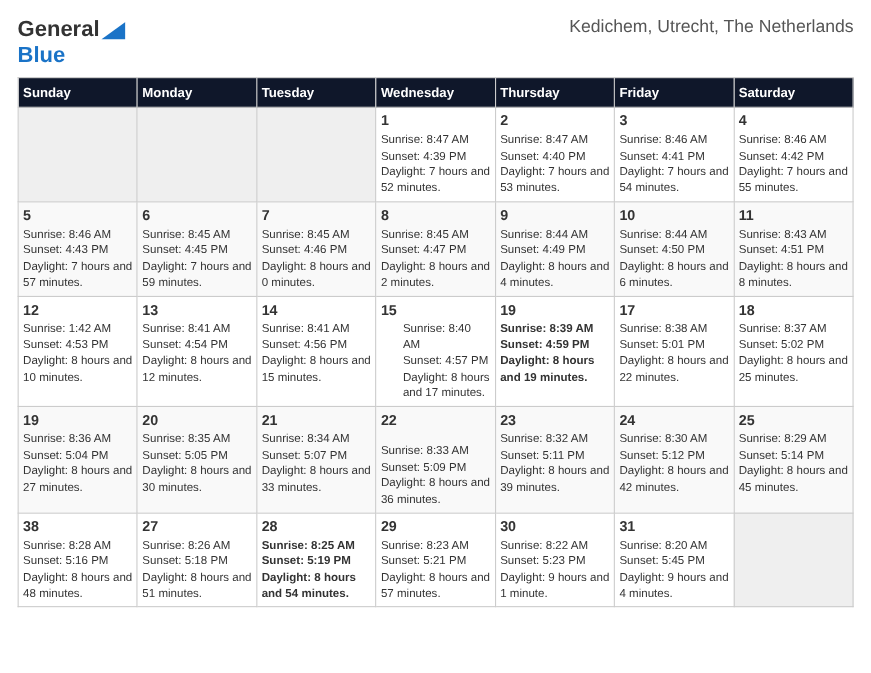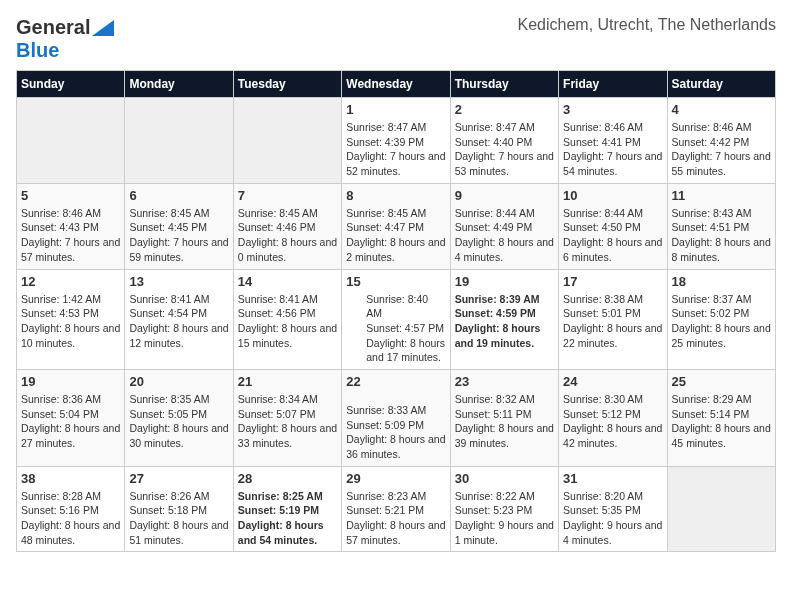--- a/index.html
+++ b/index.html
@@ -315,19 +315,19 @@
         </td>
         <td>
           <div class="day-num">30</div>
           <div class="cell-info" style="white-space: pre-line;">Sunrise: 8:22 AM
 Sunset: 5:23 PM
 Daylight: 9 hours and 1 minute.</div>
         </td>
         <td>
           <div class="day-num">31</div>
           <div class="cell-info" style="white-space: pre-line;">Sunrise: 8:20 AM
-Sunset: 5:35 PM
+Sunset: 5:45 PM
 Daylight: 9 hours and 4 minutes.</div>
         </td>
         <td class="cell-empty"></td>
       </tr>
     </tbody>
 </table>
 
 </body></html>

